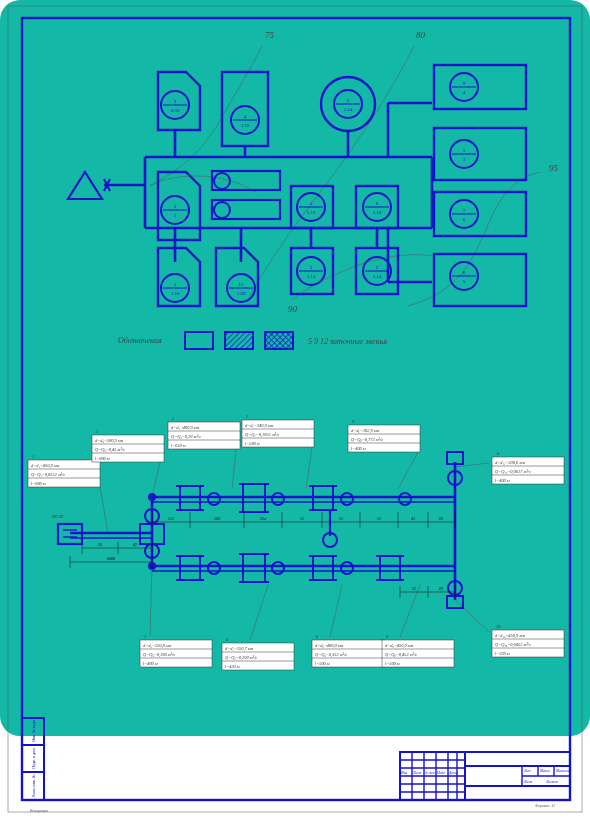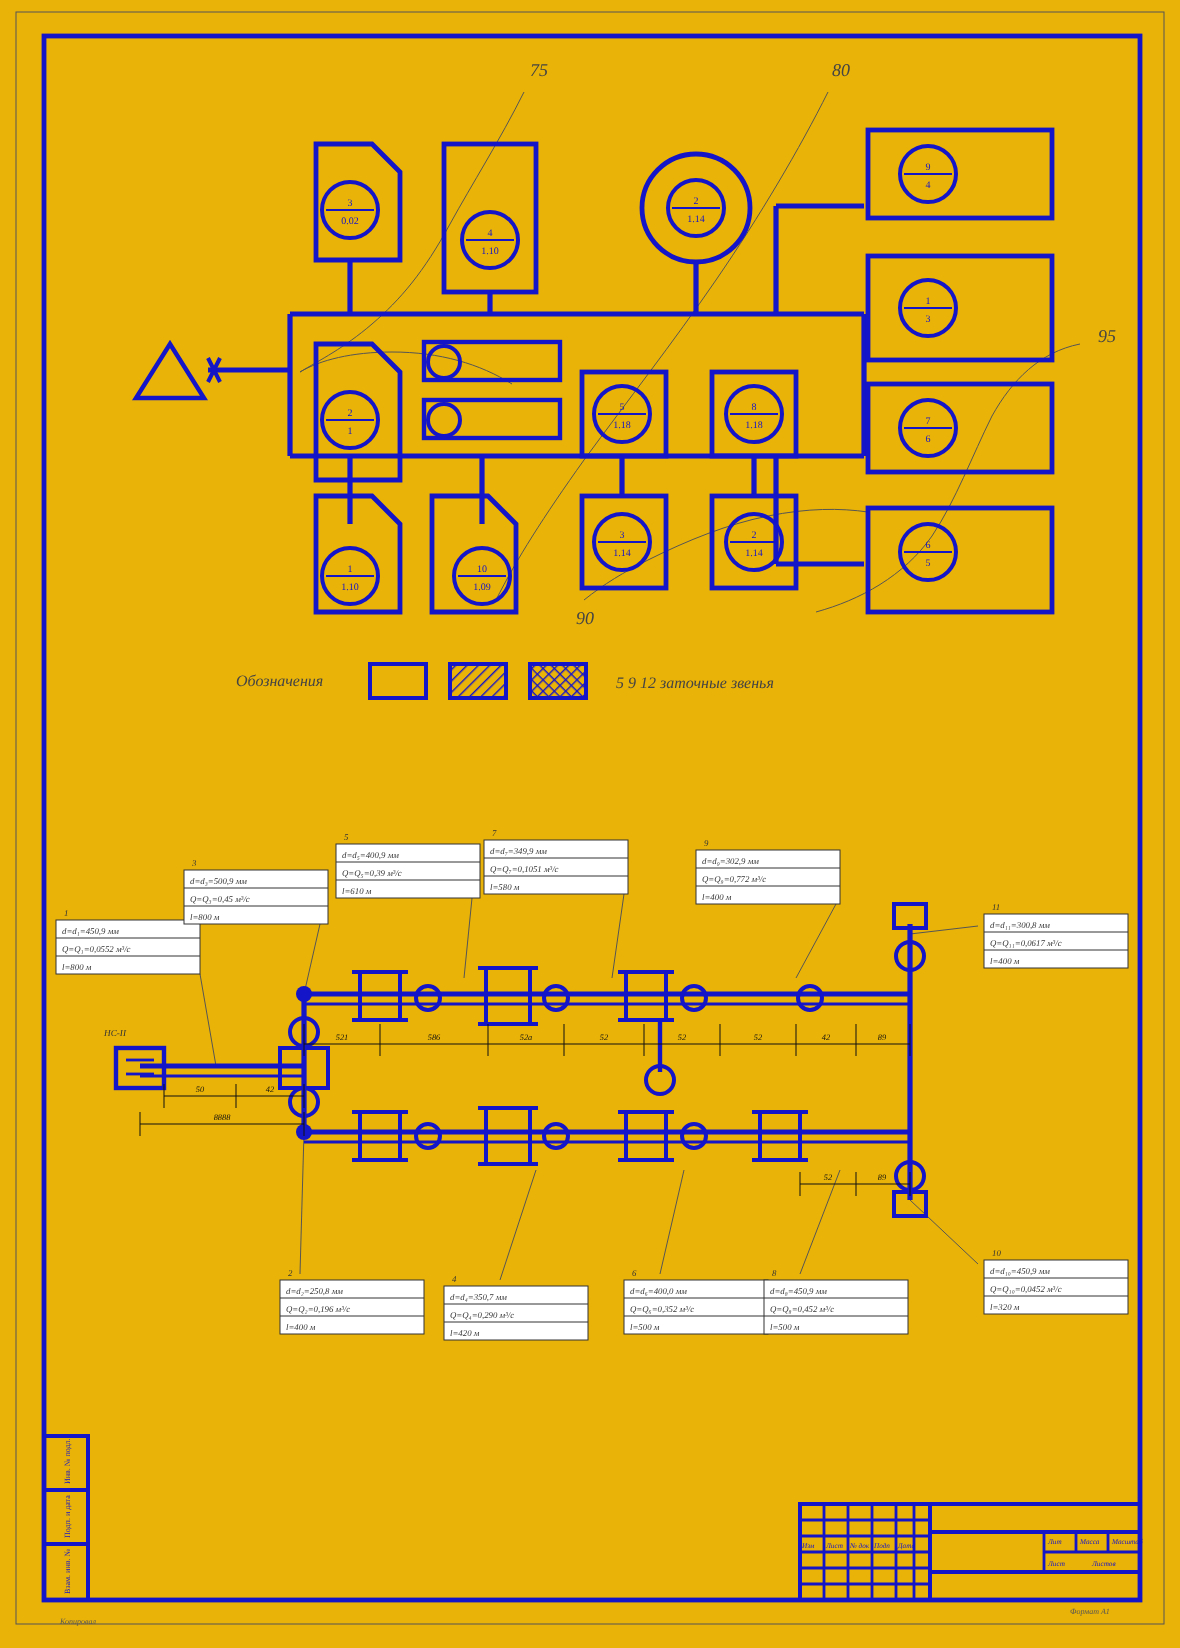--- a/index.html
+++ b/index.html
@@ -1,18 +1,18 @@
 <!DOCTYPE html>
 <html><head>
 <meta charset="utf-8">
 <style>
   html,body{margin:0;padding:0;background:#ffffff;}
   body{width:590px;height:824px;overflow:hidden;
        font-family:"Liberation Serif",serif;}
-  #sheet{position:relative;width:590px;height:824px;background:#eab308;}
+  #sheet{position:relative;width:590px;height:736px;background:#14b8a6;border-radius:20px;}
   svg{display:block;}
   .thin{fill:none;stroke:#555;stroke-width:0.5;}
   .blue{fill:none;stroke:#1414c8;}
   .lbl{font-family:"Liberation Serif",serif;fill:#444;font-style:italic;}
 </style>
 </head>
 <body>
 
 <div id="sheet">
 <svg width="590" height="824" viewBox="0 0 590 824">

